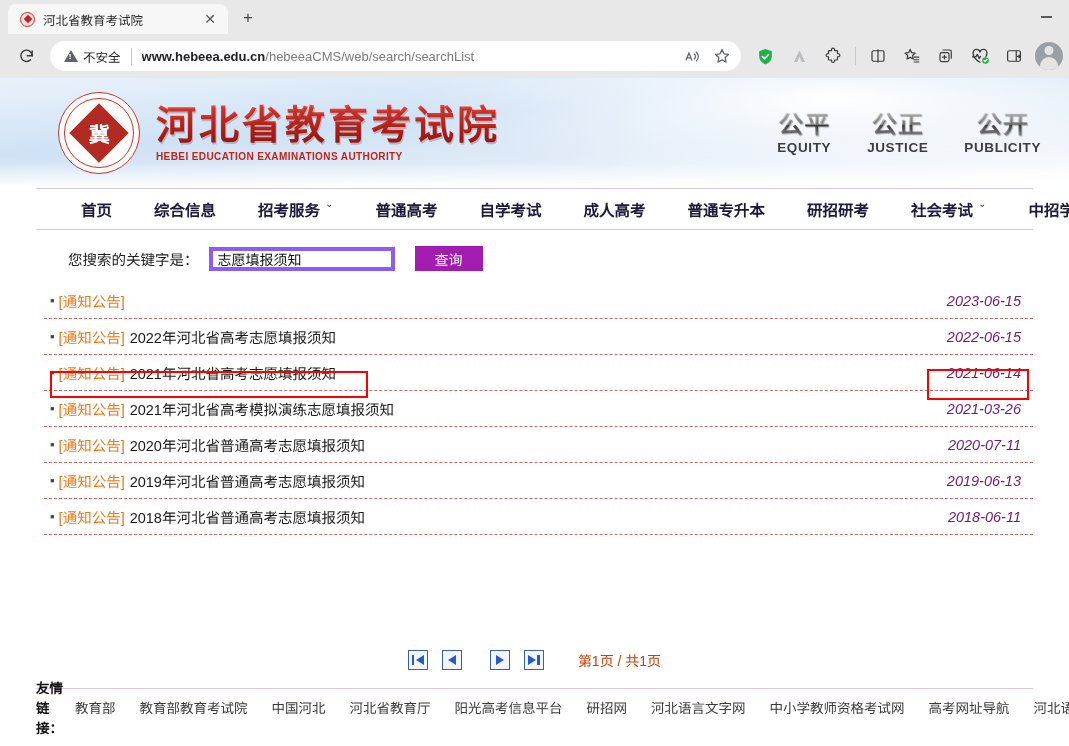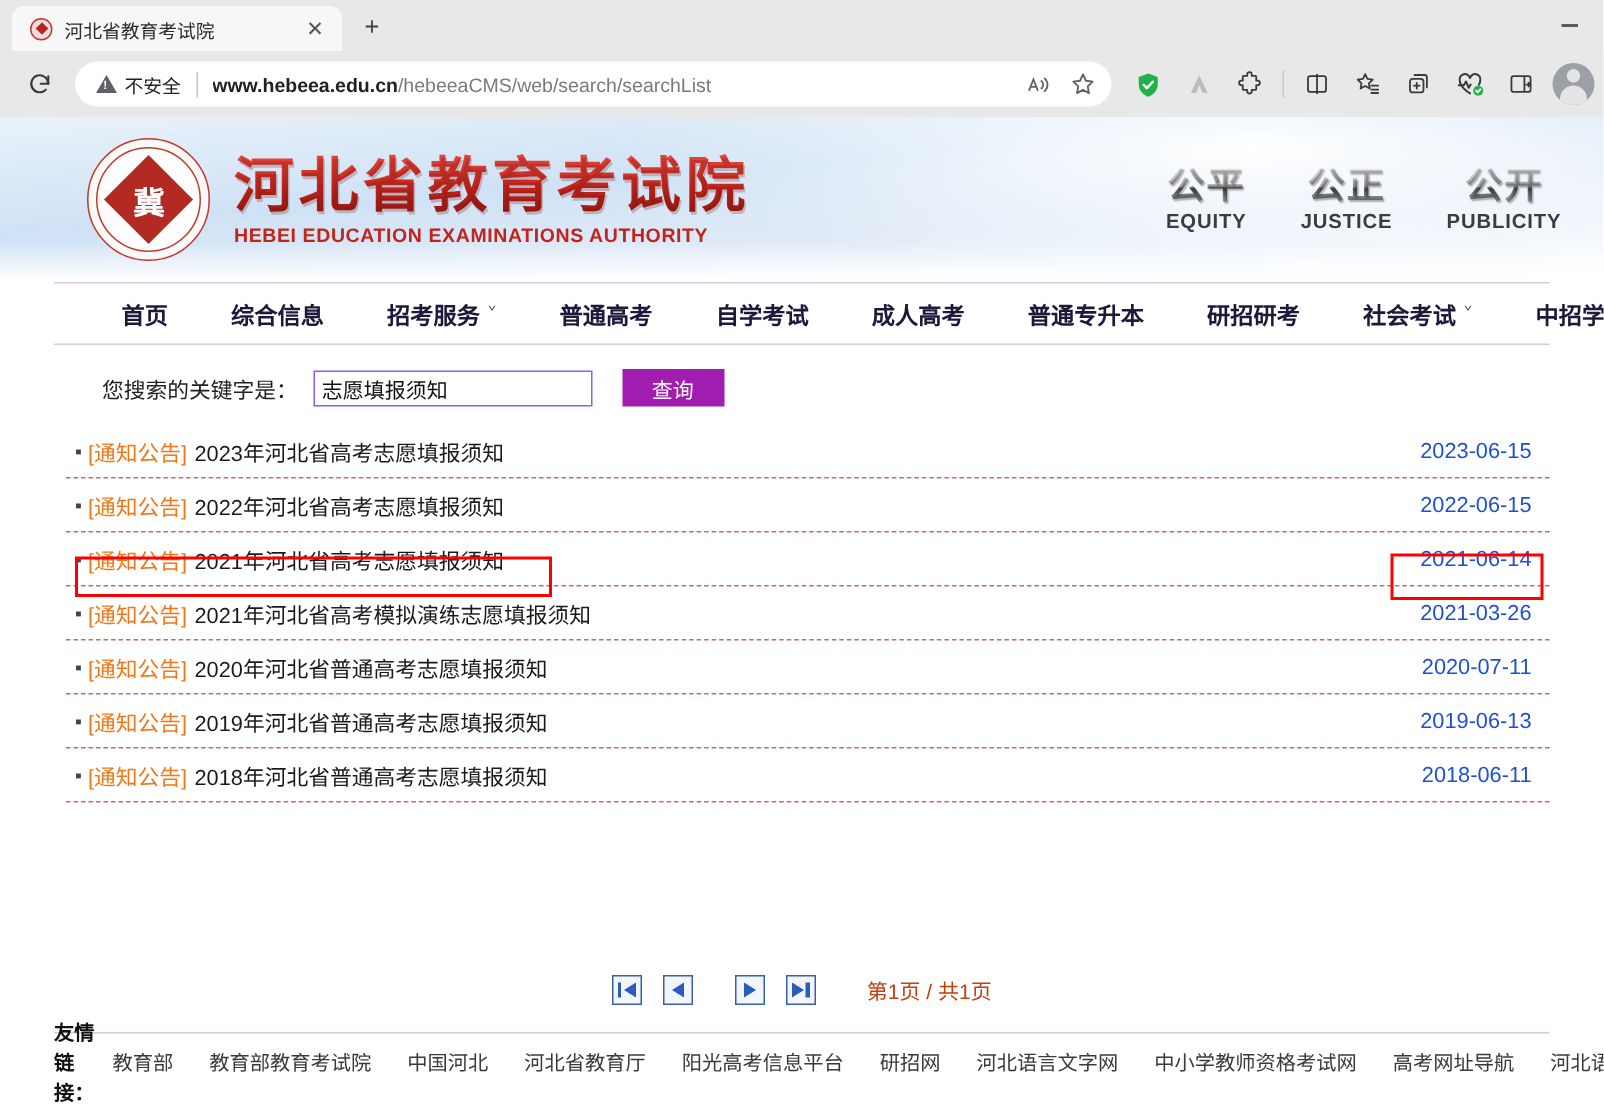--- a/index.html
+++ b/index.html
@@ -153,21 +153,21 @@
   .title-cn {
     font-size: 40px; font-weight: 700; letter-spacing: 3px;
     font-family: "Liberation Serif", "DejaVu Serif", serif;
     background: linear-gradient(180deg, #e8473b 0%, #c0241b 55%, #8f1610 100%);
     -webkit-background-clip: text; background-clip: text;
     -webkit-text-fill-color: transparent; color: #bb2016;
     text-shadow: 1px 2px 0 rgba(120,20,14,.25);
     line-height: 1.08;
   }
   .title-en {
-    font-size: 13px; font-weight: 700; color: #c0241b;
+    font-size: 10px; font-weight: 700; color: #c0241b;
     letter-spacing: .4px; margin-top: 4px;
   }
   .slogans { margin-left: auto; display: flex; gap: 36px; align-items: flex-end; }
   .slogan { text-align: center; }
   .slogan .cn {
     font-size: 25px; font-weight: 700; letter-spacing: 1px;
     font-family: "Liberation Serif", "DejaVu Serif", serif;
     background: linear-gradient(180deg, #fdfdfd 0%, #9a9a9a 48%, #4d4d4d 52%, #d2d2d2 100%);
     -webkit-background-clip: text; background-clip: text;
     -webkit-text-fill-color: transparent; color: #777;
@@ -179,35 +179,35 @@
     letter-spacing: .6px; margin-top: 1px;
   }
 
   .nav-wrap {
     margin: 0 36px; border-top: 1.5px solid #d8c8e4; border-bottom: 1.5px solid #d8c8e4;
     height: 42px; display: flex; align-items: center;
   }
   .nav { display: flex; align-items: center; gap: 0; padding-left: 24px; }
   .nav-item {
     font-size: 15.5px; font-weight: 700; color: #1c1a3a;
-    font-family: Liberation Mono, monospace;
+    font-family: Liberation Sans, sans-serif;
     padding: 0 21px; white-space: nowrap; cursor: pointer;
     display: flex; align-items: flex-start; gap: 5px;
   }
   .caret { font-size: 10px; font-weight: 400; color: #3a3a5a; }
 
   .content { margin: 0 36px; padding: 16px 0 0 0; }
 
   .searchbar {
     display: flex; align-items: center; gap: 0;
     padding-left: 32px; margin-bottom: 12px;
   }
   .search-label { font-size: 14.5px; color: #222; margin-right: 10px; }
   .search-input {
-    width: 186px; height: 24px; border: 1px solid #8b5cf6;
+    width: 186px; height: 24px; border: 4px solid #8b5cf6;
     font-size: 14px; padding: 0 5px; color: #111; background: #fff;
     font-family: "Liberation Sans", sans-serif;
   }
   .search-btn {
     margin-left: 20px; width: 68px; height: 25px;
     background: #a21caf; color: #fff; border: none;
     font-size: 14px; cursor: pointer;
     font-family: "Liberation Sans", sans-serif;
   }
 
@@ -218,21 +218,21 @@
     position: relative; padding: 0 6px 0 6px;
   }
   .result-row:first-child { border-top: none; }
   .r-left { display: flex; align-items: center; gap: 0; min-width: 0; }
   .bullet { color: #444; font-size: 13px; margin-right: 4px; }
   .r-tag { color: #f07818; font-size: 14.5px; }
   .r-title {
     color: #1a1a1a; font-size: 14.5px; margin-left: 5px;
     white-space: nowrap; cursor: pointer;
   }
-  .r-date { margin-left: auto; color: #1d4ed8; font-size: 14.5px; padding-right: 6px; }
+  .r-date { margin-left: auto; color: #701a75; font-size: 14.5px; padding-right: 6px; font-style: italic; }
   .hl-box {
     position: absolute; border: 2.5px solid #f00; pointer-events: none;
   }
   .hl-title { left: 50px; top: 293px; width: 318px; height: 27px; }
   .hl-date  { left: 927px; top: 291px; width: 102px; height: 31px; }
 
   .pager {
     display: flex; align-items: center; justify-content: center;
     gap: 0; margin-top: 115px;
   }
@@ -440,21 +440,20 @@
       <span class="search-label">您搜索的关键字是：</span>
       <input class="search-input" type="text" value="志愿填报须知" style="">
       <button class="search-btn">查询</button>
     </div>
 
     <div class="results" id="results-list">
         <div class="result-row">
           <span class="r-left">
             <span class="bullet">▪</span>
             <span class="r-tag">[通知公告]</span>
-            <span class="r-title">2023年河北省高考志愿填报须知</span>
           </span>
           <span class="r-date">2023-06-15</span>
         </div>
         <div class="result-row">
           <span class="r-left">
             <span class="bullet">▪</span>
             <span class="r-tag">[通知公告]</span>
             <span class="r-title">2022年河北省高考志愿填报须知</span>
           </span>
           <span class="r-date">2022-06-15</span>

